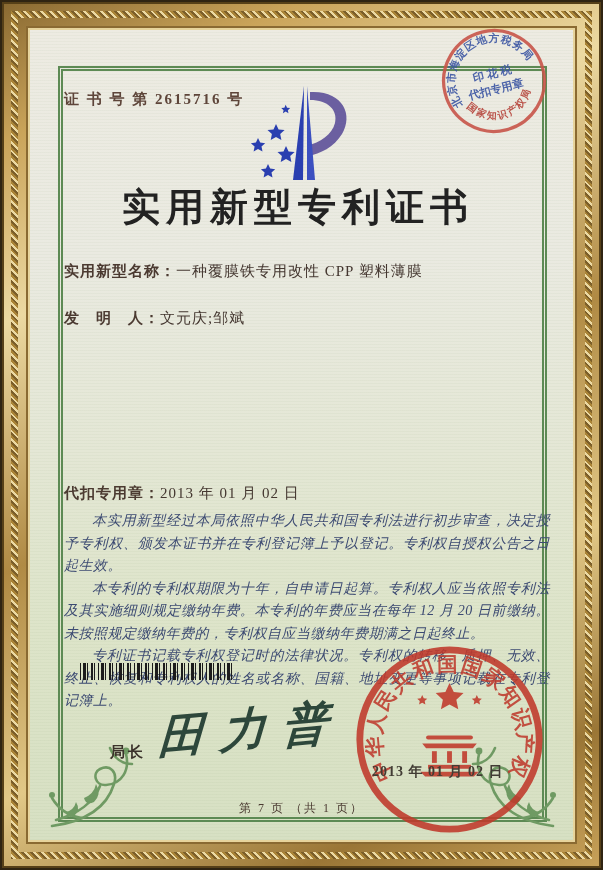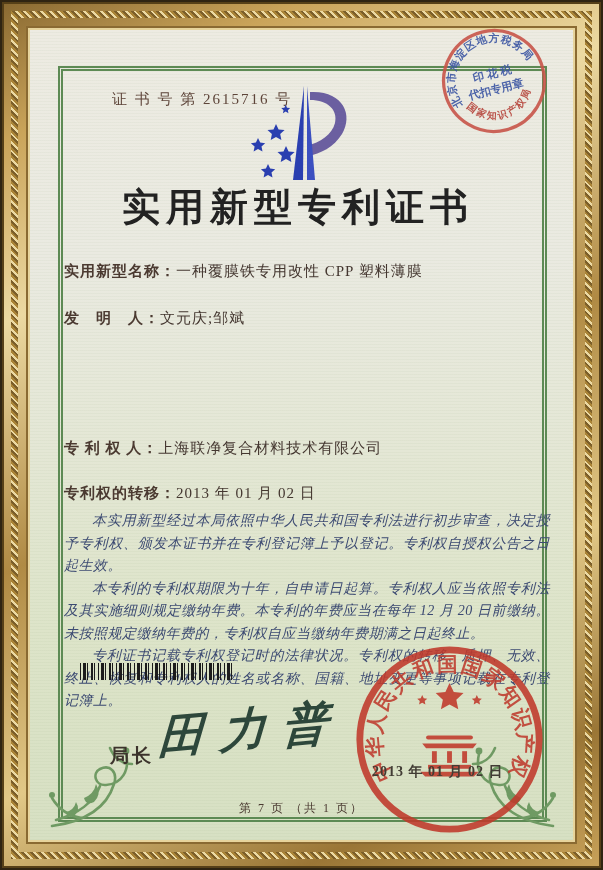--- a/index.html
+++ b/index.html
@@ -36,21 +36,21 @@
     position:absolute;left:28px;top:36px;right:26px;bottom:18px;
     border:5px double #5d8a54;
   }
   .corner-flourish{position:absolute;width:112px;height:104px;bottom:8px;}
   .corner-flourish.left{left:18px;}
   .corner-flourish.right{right:16px;transform:scaleX(-1);}
   
   .content{position:absolute;inset:0;font-size:15px;color:#453630;}
   .cert-number{
     position:absolute;left:34px;top:60px;
-    font-size:15px;letter-spacing:2px;color:#5e453a;font-weight:400;margin-left:48px;
+    font-size:15px;letter-spacing:2px;color:#5e453a;font-weight:700;
   }
   .logo{position:absolute;left:216px;top:50px;width:120px;height:106px;}
   .doc-title{
     position:absolute;left:0;right:7px;top:152px;text-align:center;
     font-size:38px;font-weight:bold;color:#222;letter-spacing:6px;
   }
   .field-row{position:absolute;left:34px;white-space:nowrap;}
   .field-label{font-weight:700;color:#4b3a31;letter-spacing:1px;font-family:Liberation Serif, serif;}
   .field-value{font-weight:400;color:#443730;letter-spacing:1px;}
   .row-0{top:232px}.row-1{top:279px}.row-2{top:324px}
@@ -63,21 +63,21 @@
   .body-text p{margin:0;text-indent:2em;font-style:italic;}
   .barcode{
     position:absolute;left:50px;top:633px;width:152px;height:17px;
     background:repeating-linear-gradient(90deg,
       #1c1c1c 0 1px,transparent 1px 3px,#1c1c1c 3px 6px,transparent 6px 7px,
       #1c1c1c 7px 8px,transparent 8px 11px,#1c1c1c 11px 13px,transparent 13px 14px,
       #1c1c1c 14px 15px,transparent 15px 18px);
   }
   .commissioner{
     position:absolute;left:80px;top:713px;
-    font-size:19px;font-weight:700;color:#3c332c;letter-spacing:3px;text-align:right;
+    font-size:15px;font-weight:700;color:#3c332c;letter-spacing:3px;text-align:right;
   }
   .signature{
     position:absolute;left:128px;top:668px;width:210px;
     font-size:46px;color:#2d473b;letter-spacing:16px;
     font-style:italic;font-weight:600;
     transform:rotate(-5deg) skewX(-8deg);
   }
   .seal{position:absolute;left:322px;top:612px;width:195px;height:195px;opacity:.88;}
   .seal-date{
     position:absolute;left:342px;top:733px;
@@ -151,25 +151,22 @@
     </svg>
 
     <div class="doc-title">实用新型专利证书</div>
 
     <div class="field-row row-0">
       <span class="field-label">实用新型名称：</span><span class="field-value">一种覆膜铁专用改性 CPP 塑料薄膜</span>
     </div>
     <div class="field-row row-1">
       <span class="field-label">发　明　人：</span><span class="field-value">文元庆;邹斌</span>
     </div>
-    <div class="field-row row-4">
-      <span class="field-label">专 利 权 人：</span><span class="field-value">上海联净复合材料技术有限公司</span>
-    </div>
     <div class="field-row row-5">
-      <span class="field-label">专利权的转移：</span><span class="field-value">2013 年 01 月 02 日</span>
+      <span class="field-label">代扣专用章：</span><span class="field-value">2013 年 01 月 02 日</span>
     </div>
 
     <div class="body-text">
       <p>本实用新型经过本局依照中华人民共和国专利法进行初步审查，决定授予专利权、颁发本证书并在专利登记簿上予以登记。专利权自授权公告之日起生效。</p>
       <p>本专利的专利权期限为十年，自申请日起算。专利权人应当依照专利法及其实施细则规定缴纳年费。本专利的年费应当在每年 12 月 20 日前缴纳。未按照规定缴纳年费的，专利权自应当缴纳年费期满之日起终止。</p>
       <p>专利证书记载专利权登记时的法律状况。专利权的转移、质押、无效、终止、恢复和专利权人的姓名或名称、国籍、地址变更等事项记载在专利登记簿上。</p>
     </div>
 
     <div class="barcode"></div>
 

